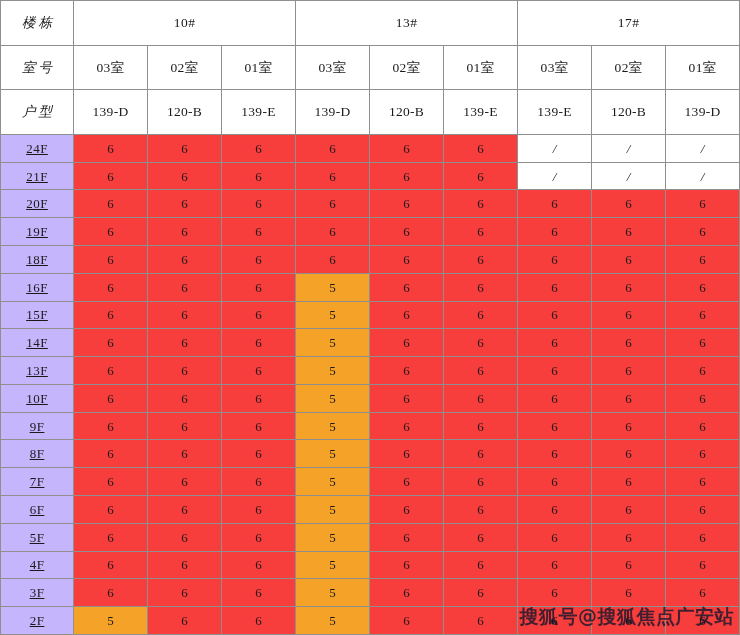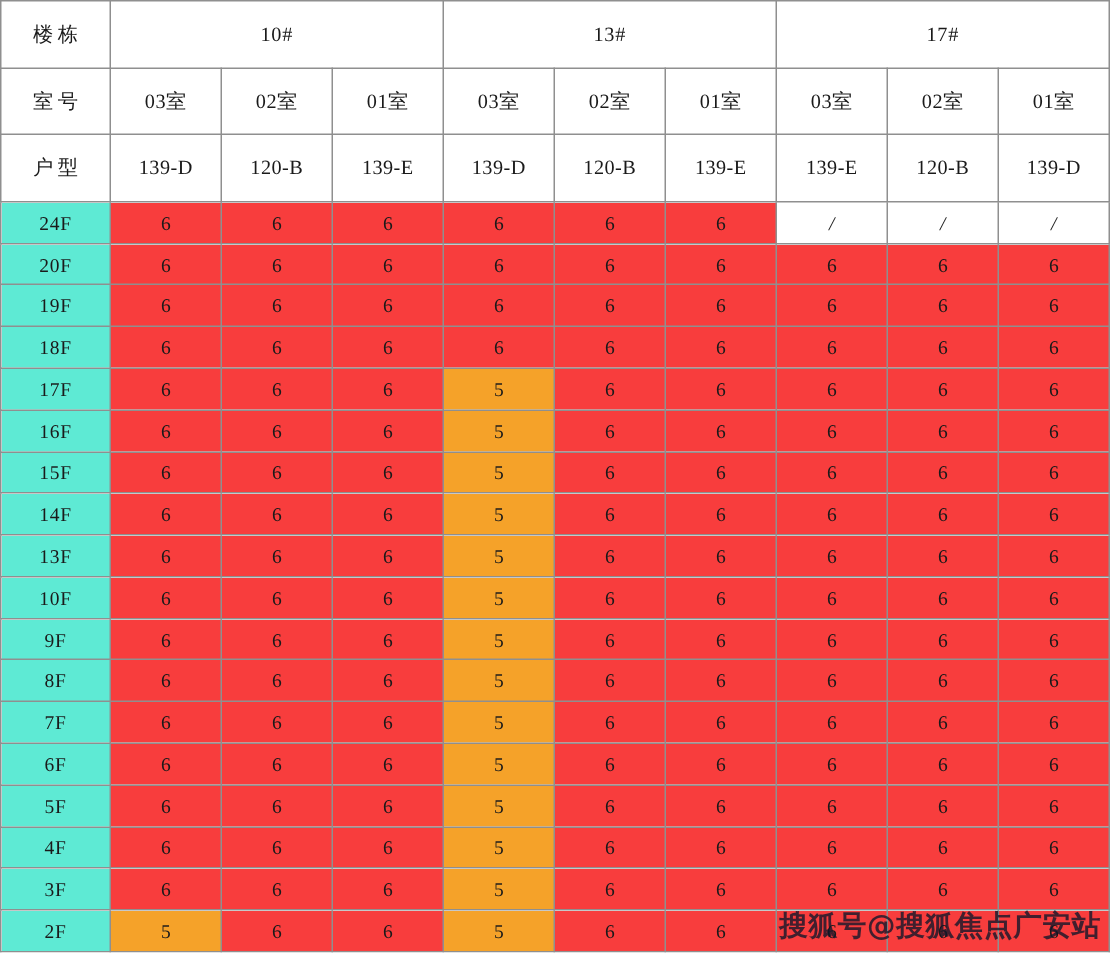--- a/index.html
+++ b/index.html
@@ -37,20 +37,21 @@
     overflow: hidden;
     white-space: nowrap;
   }
   
   tr.hdr td {
     height: 34px;
     background: #ffffff;
   }
   td.hdr-label {
     font-family: "Liberation Serif", "DejaVu Serif", serif;
+    font-style: italic;
     font-weight: 400;
     font-size: 14px;
     letter-spacing: 3px;
     text-indent: 3px;
     color: #111111;
   }
   td.hdr-building {
     font-size: 14px;
     letter-spacing: 0.5px;
   }
@@ -63,24 +64,25 @@
   td.hdr-room, td.hdr-type {
     font-size: 13.5px;
     letter-spacing: 0.3px;
   }
   
   tr.data td {
     height: 20.8px;
     font-size: 13px;
   }
   td.floor {
-    background: #5eead4;
+    background: #c4b5fd;
     font-size: 13.5px;
     color: #111111;
     letter-spacing: 0.5px;
+    text-decoration: underline;
   }
   td.c-red {
     background: #f83d3d;
     color: #8a1414;
     border-color: #c8342f;
   }
   td.c-orange {
     background: #f5a229;
     color: #8a4a08;
     border-color: #c8842a;
@@ -163,20 +165,32 @@
           <td class="c-red">6</td>
           <td class="c-red">6</td>
           <td class="c-red">6</td>
           <td class="c-red">6</td>
           <td class="c-red">6</td>
           <td class="c-none">/</td>
           <td class="c-none">/</td>
           <td class="c-none">/</td>
         </tr>
         <tr class="data">
+          <td class="floor">21F</td>
+          <td class="c-red">6</td>
+          <td class="c-red">6</td>
+          <td class="c-red">6</td>
+          <td class="c-red">6</td>
+          <td class="c-red">6</td>
+          <td class="c-red">6</td>
+          <td class="c-none">/</td>
+          <td class="c-none">/</td>
+          <td class="c-none">/</td>
+        </tr>
+        <tr class="data">
           <td class="floor">20F</td>
           <td class="c-red">6</td>
           <td class="c-red">6</td>
           <td class="c-red">6</td>
           <td class="c-red">6</td>
           <td class="c-red">6</td>
           <td class="c-red">6</td>
           <td class="c-red">6</td>
           <td class="c-red">6</td>
           <td class="c-red">6</td>
@@ -192,32 +206,20 @@
           <td class="c-red">6</td>
           <td class="c-red">6</td>
           <td class="c-red">6</td>
         </tr>
         <tr class="data">
           <td class="floor">18F</td>
           <td class="c-red">6</td>
           <td class="c-red">6</td>
           <td class="c-red">6</td>
           <td class="c-red">6</td>
-          <td class="c-red">6</td>
-          <td class="c-red">6</td>
-          <td class="c-red">6</td>
-          <td class="c-red">6</td>
-          <td class="c-red">6</td>
-        </tr>
-        <tr class="data">
-          <td class="floor">17F</td>
-          <td class="c-red">6</td>
-          <td class="c-red">6</td>
-          <td class="c-red">6</td>
-          <td class="c-orange">5</td>
           <td class="c-red">6</td>
           <td class="c-red">6</td>
           <td class="c-red">6</td>
           <td class="c-red">6</td>
           <td class="c-red">6</td>
         </tr>
         <tr class="data">
           <td class="floor">16F</td>
           <td class="c-red">6</td>
           <td class="c-red">6</td>

